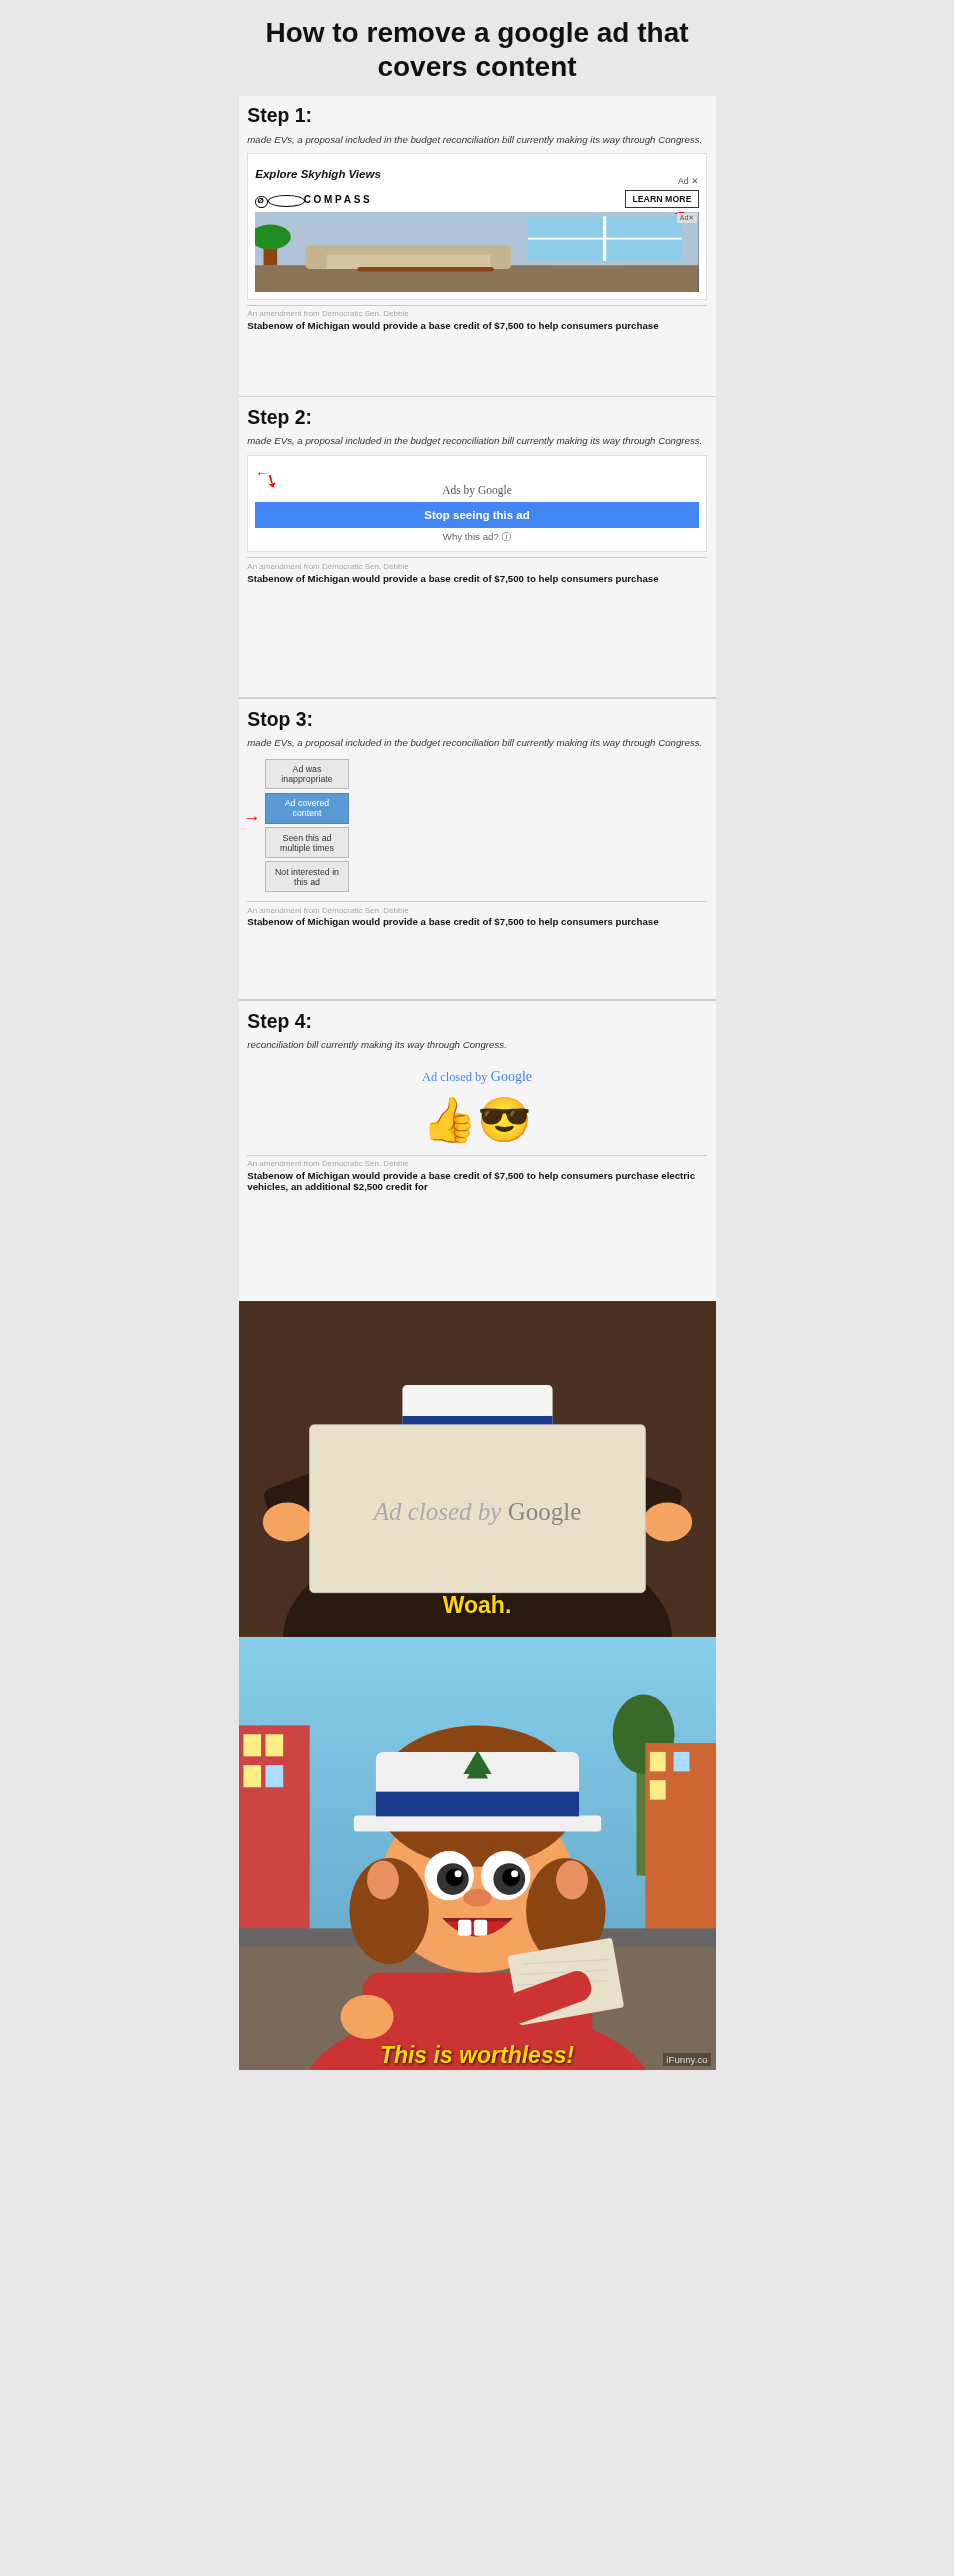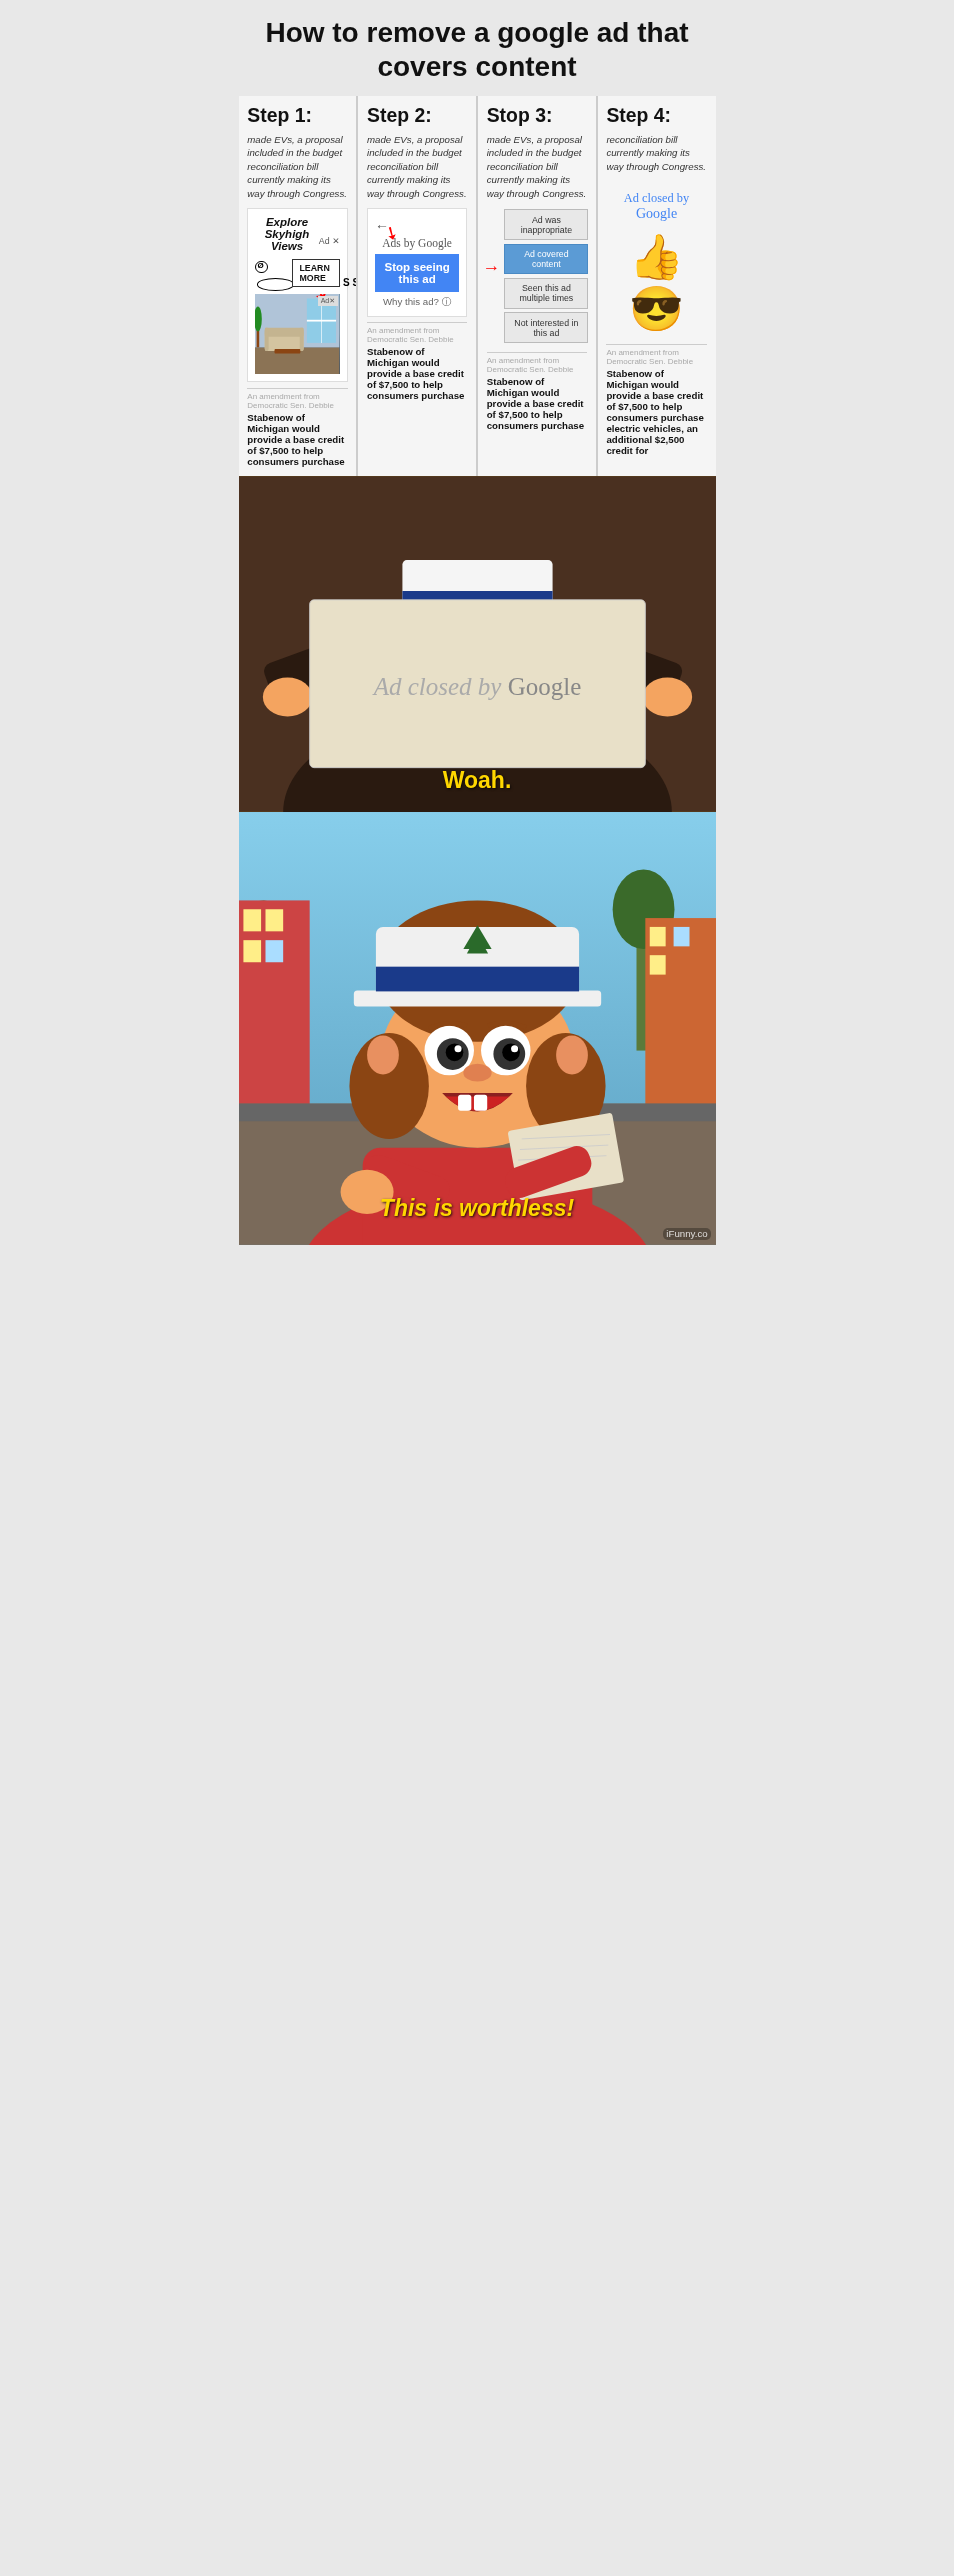--- a/index.html
+++ b/index.html
@@ -15,21 +15,21 @@
       text-align: center;
       padding: 16px 17.7px 12.4px;
       font-size: 28px;
       font-weight: bold;
       line-height: 1.2;
       color: #111;
     }
 
     .steps-grid {
       display: grid;
-      grid-template-columns: 1fr 1fr 1fr 1fr;
+      grid-template-columns: 1fr;
       gap: 1.8px;
       background: #ccc;
     }
 
     .step-box {
       background: #f5f5f5;
       padding: 8.8px;
       min-height: 300px;
       position: relative;
       overflow: hidden;
@@ -256,40 +256,40 @@
     }
 
     .character-bg {
       position: absolute;
       top: 0; left: 0; right: 0; bottom: 0;
       background: linear-gradient(180deg, #7ab0d4 0%, #5a8fc0 40%, #3a6fa0 100%);
     }
 
     .worthless-text {
       position: absolute;
-      bottom: 23px;
+      bottom: 1px;
       left: 50%;
       transform: translateX(-50%);
       font-size: 23px;
       font-weight: bold;
       color: #FFD700;
       text-shadow: 0.9px 0.9px 2.7px rgba(0,0,0,0.9);
       white-space: nowrap;
       font-style: italic;
     }
 
     .ifunny-watermark {
       position: absolute;
       bottom: 4.4px;
       right: 4.4px;
       font-size: 9.7px;
       color: rgba(255,255,255,0.8);
       background: rgba(0,0,0,0.3);
       padding: 0.9px 3.5px;
-      border-radius: 5px;
+      border-radius: 0;
     }
 
     
     .faded-text {
       font-size: 8px;
       color: #aaa;
       border-top: 0.9px solid #ccc;
       padding-top: 3.5px;
       margin-top: 5.3px;
     }

